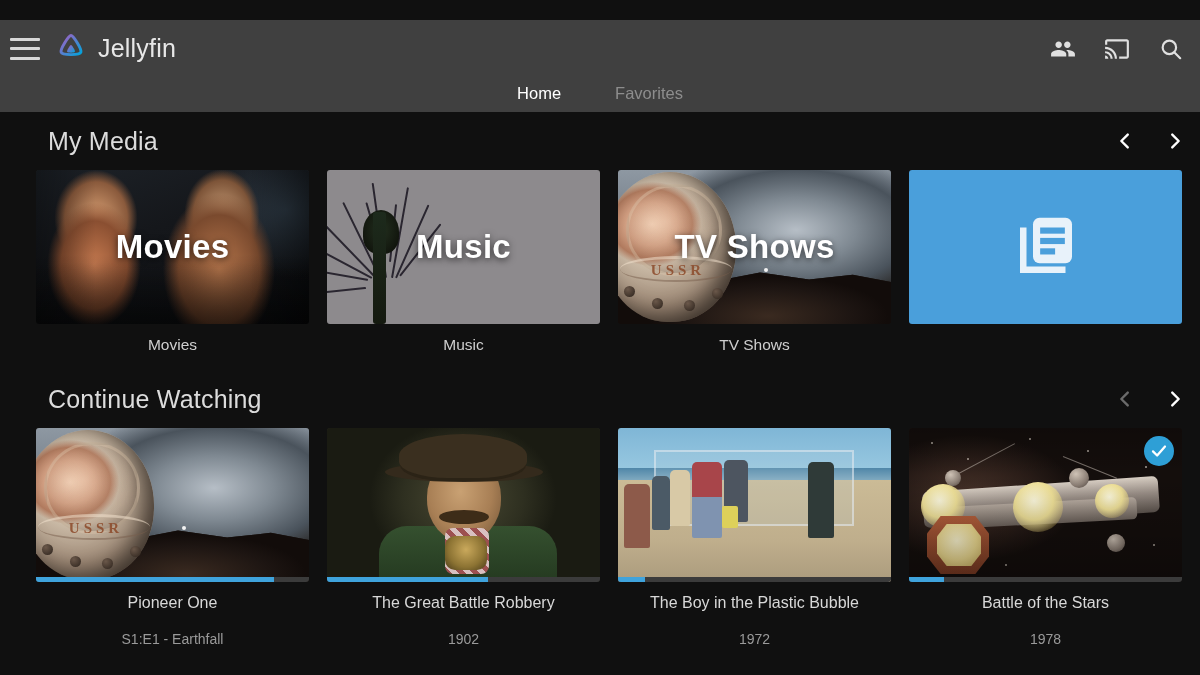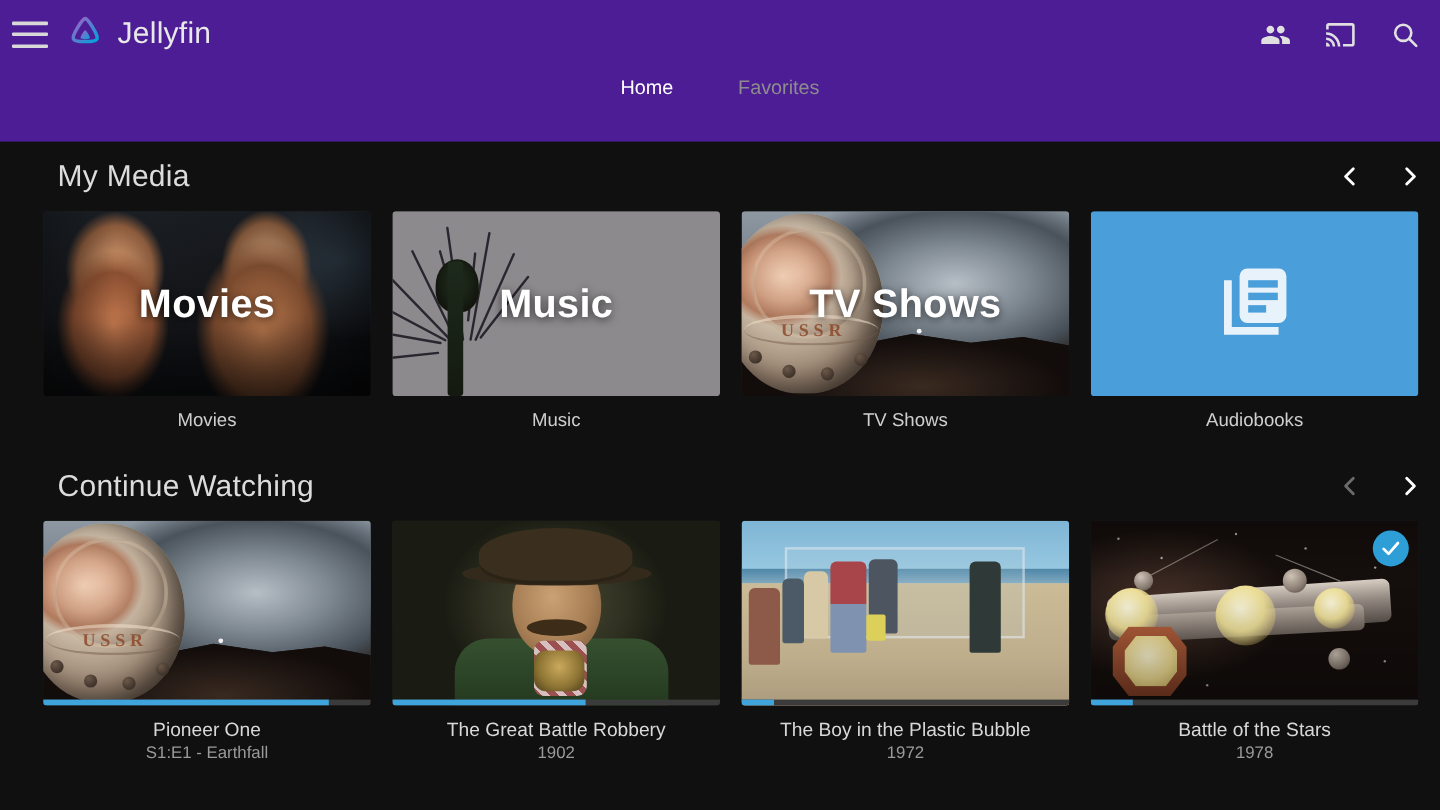--- a/index.html
+++ b/index.html
@@ -6,22 +6,23 @@
   html, body {
     width: 1200px; height: 675px;
     background: #101010;
     font-family: "Liberation Sans", sans-serif;
     overflow: hidden;
   }
 
   
   .header {
     position: relative;
-    width: 1200px; height: 118px;
-    background: #4c1d95;
+    width: 1200px; height: 92px;
+    background: #404040;
+    margin-top: 20px;
   }
   .header-top {
     position: relative;
     height: 57px;
     display: flex;
     align-items: center;
   }
   .hamburger {
     width: 30px; height: 22px;
     margin-left: 10px; margin-right: 14px;
@@ -95,21 +96,21 @@
     color: #fff; font-size: 33px; font-weight: bold;
     text-shadow: 0 2px 7px rgba(0,0,0,.65);
     letter-spacing: .3px;
   }
   .card-label {
     margin-top: 12px; text-align: center;
     font-size: 15.5px; color: #cfcfcf;
   }
   .card-label.big { font-size: 16px; color: #d8d8d8; }
   .card-sub {
-    margin-top: 1px; text-align: center;
+    margin-top: 19px; text-align: center;
     font-size: 14px; color: #9a9a9a;
   }
 
   
   .progress-track {
     position: absolute; left: 0; right: 0; bottom: 0;
     height: 5px; background: #3b3b3b;
   }
   .progress-fill { height: 100%; background: #3fa3dc; }
 
@@ -453,21 +454,20 @@
           <div class="solid-tile" style="background:#4a9fdb;">
             <svg viewBox="0 0 24 24" fill="#e8f2fa">
               <path d="M4 6h2v12h12v2H4z"></path>
               <rect x="8" y="3" width="12" height="14" rx="2"></rect>
               <rect x="10.2" y="6" width="7.6" height="1.9" fill="#4a9fdb"></rect>
               <rect x="10.2" y="9.2" width="7.6" height="1.9" fill="#4a9fdb"></rect>
               <rect x="10.2" y="12.4" width="4.6" height="1.9" fill="#4a9fdb"></rect>
             </svg>
           </div>
         </div>
-        <div class="card-label">Audiobooks</div>
       </div>
 
     </div>
   </div>
 
   <div class="section" style="margin-top:16px;">
     <div class="section-head">
       <div class="section-title">Continue Watching</div>
       <div class="carousel-btns">
         <svg class="chev dim" viewBox="0 0 24 24" fill="none" stroke="#ffffff" stroke-width="2.6" stroke-linecap="round" stroke-linejoin="round">

